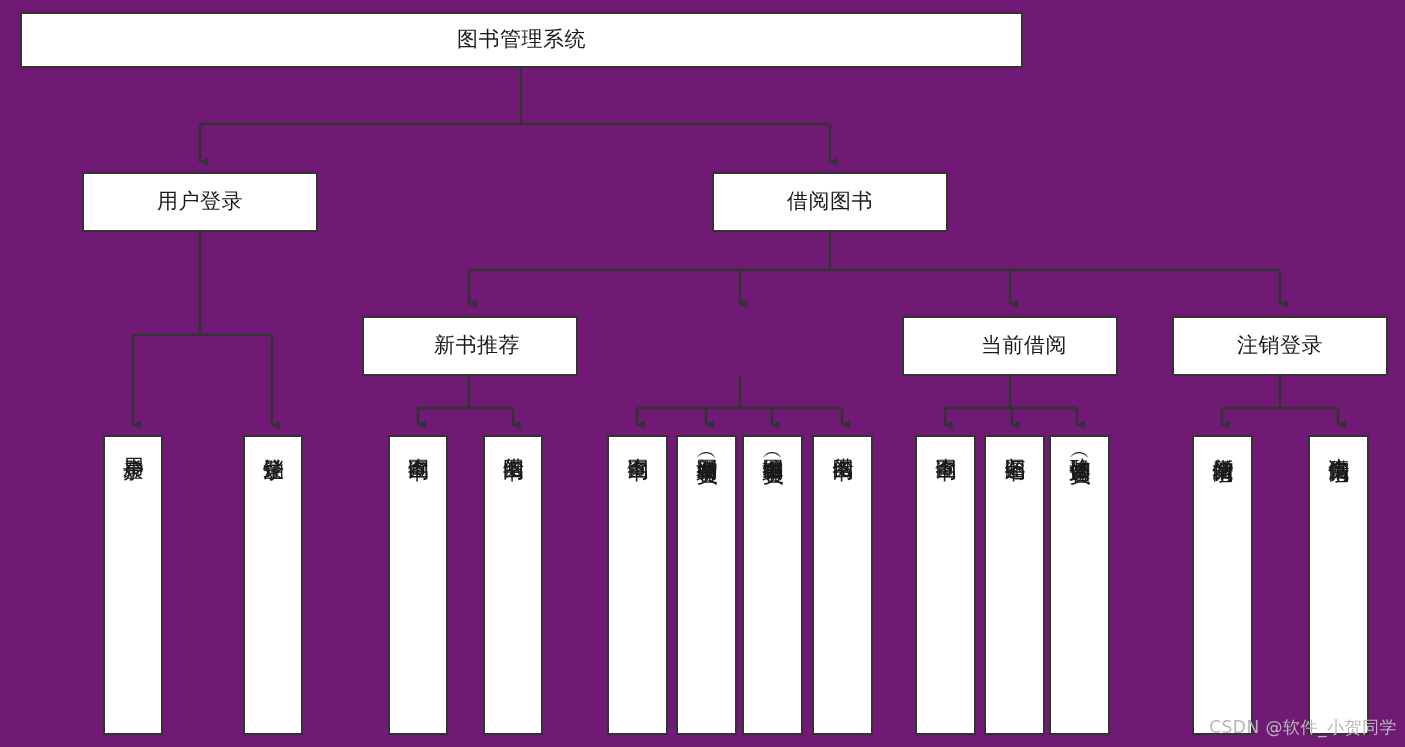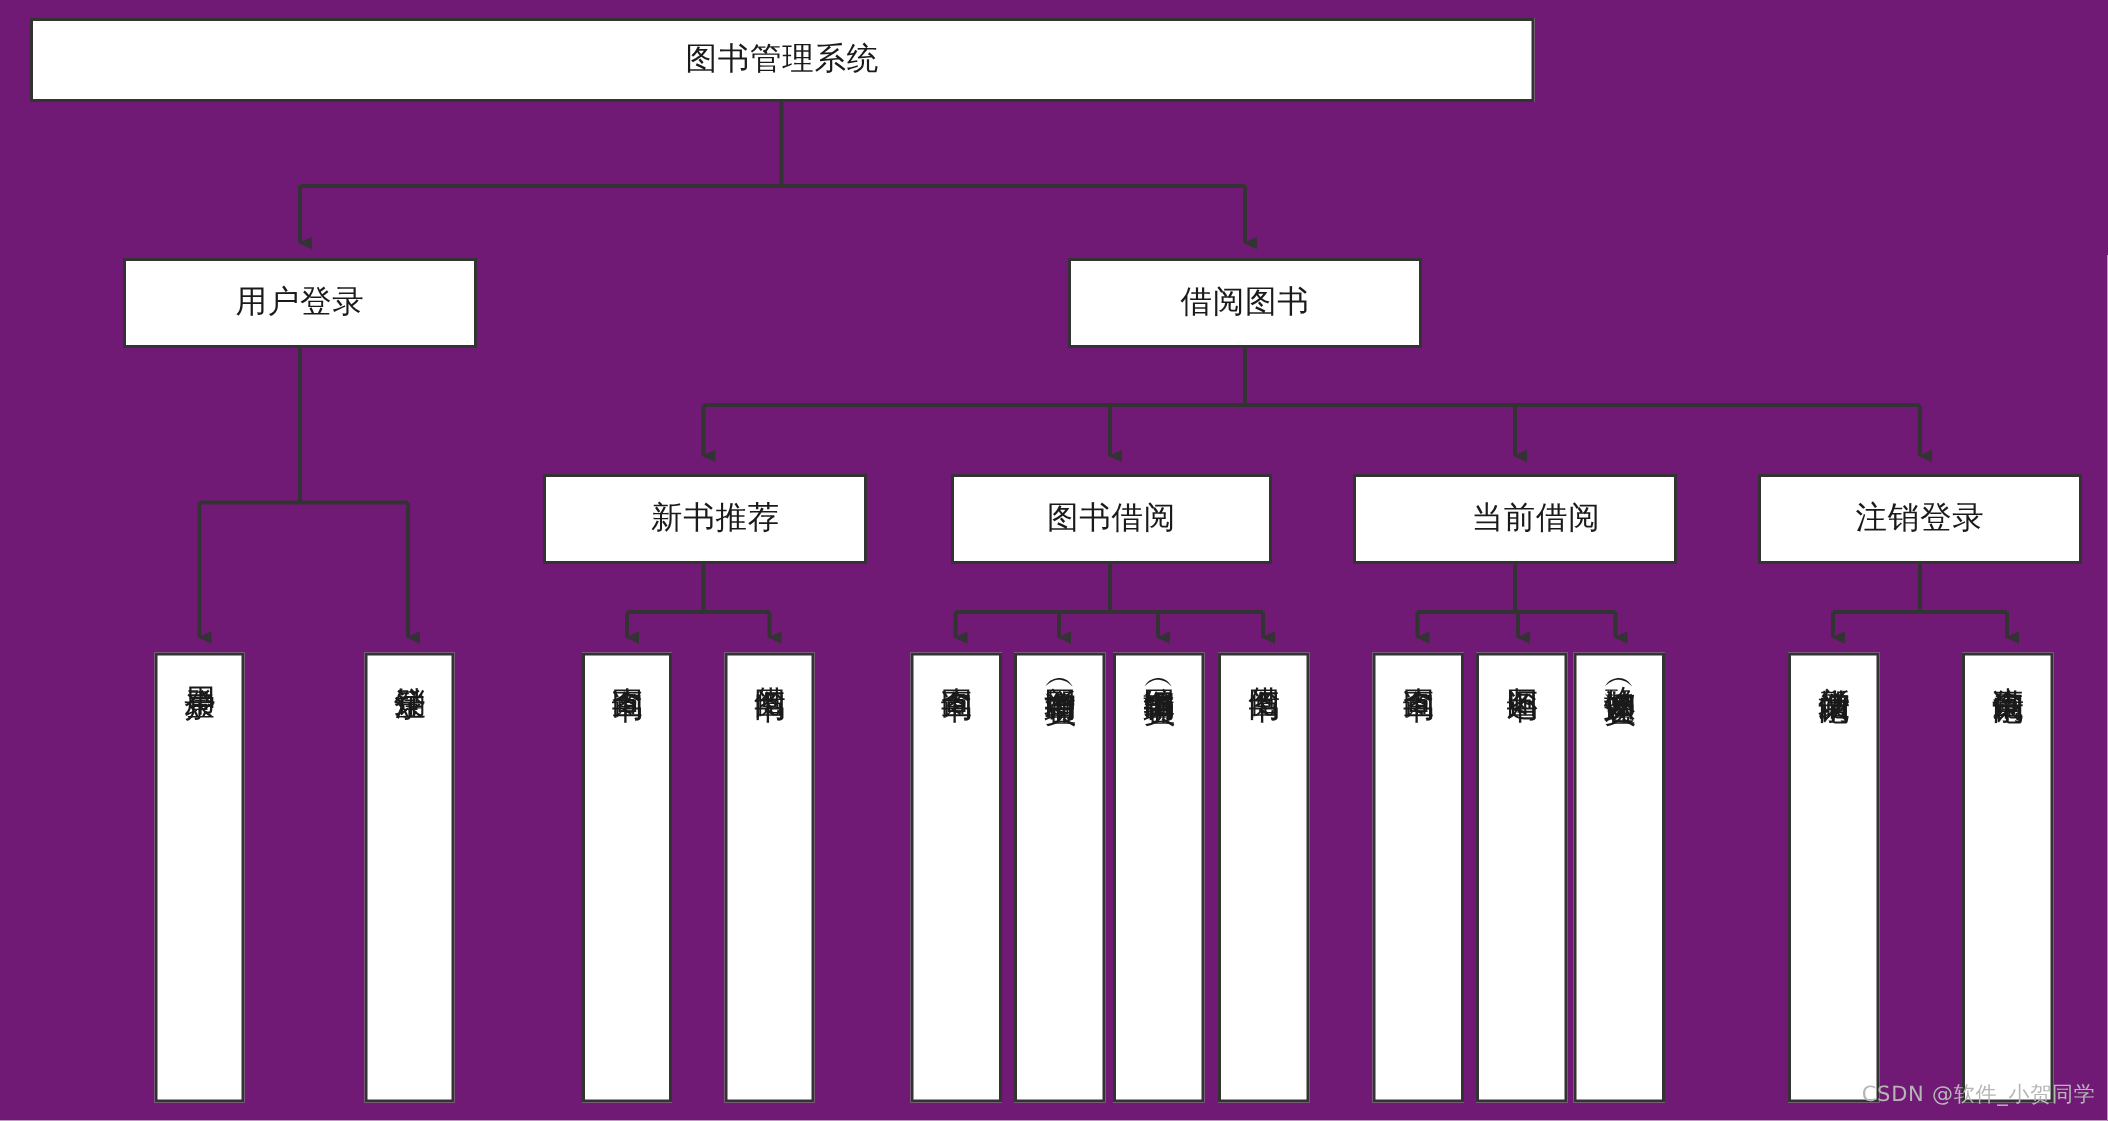--- a/index.html
+++ b/index.html
@@ -55,21 +55,21 @@
     font-size: 21px;
     line-height: 1.18;
     letter-spacing: 1px;
     white-space: nowrap;
     max-height: 286px;
   }
   .watermark {
     position: absolute;
     right: 8px;
     bottom: 8px;
-    font-size: 14px;
+    font-size: 17px;
     color: #b6b6b6;
     letter-spacing: 0.5px;
     white-space: nowrap;
     z-index: 5;
     pointer-events: none;
   }
 </style>
 </head>
 <body>
 
@@ -135,23 +135,20 @@
   <div class="node" style="left:82px; top:172px; width:236px; height:60px;">
     <span class="node-label">用户登录</span>
   </div>
   <div class="node" style="left:712px; top:172px; width:236px; height:60px;">
     <span class="node-label">借阅图书</span>
   </div>
 
   <div class="node" style="left:362px; top:316px; width:216px; height:60px;padding-left:14px;">
     <span class="node-label">新书推荐</span>
   </div>
-  <div class="node" style="left:634px; top:316px; width:214px; height:60px;">
-    <span class="node-label">图书借阅</span>
-  </div>
   <div class="node" style="left:902px; top:316px; width:216px; height:60px;padding-left:28px;">
     <span class="node-label">当前借阅</span>
   </div>
   <div class="node" style="left:1172px; top:316px; width:216px; height:60px;">
     <span class="node-label">注销登录</span>
   </div>
 
   <div class="node leaf" style="left:103px; top:435px; width:60px; height:300px;">
     <span class="node-label">用户登录</span>
   </div>

